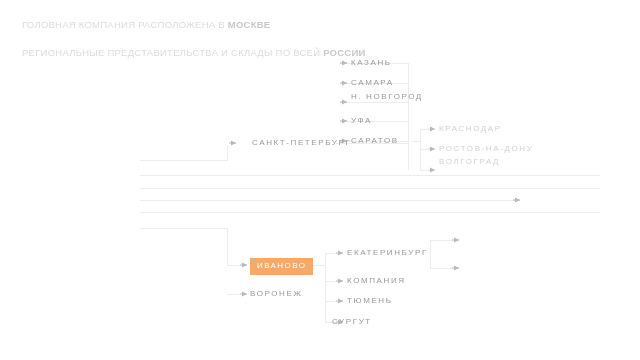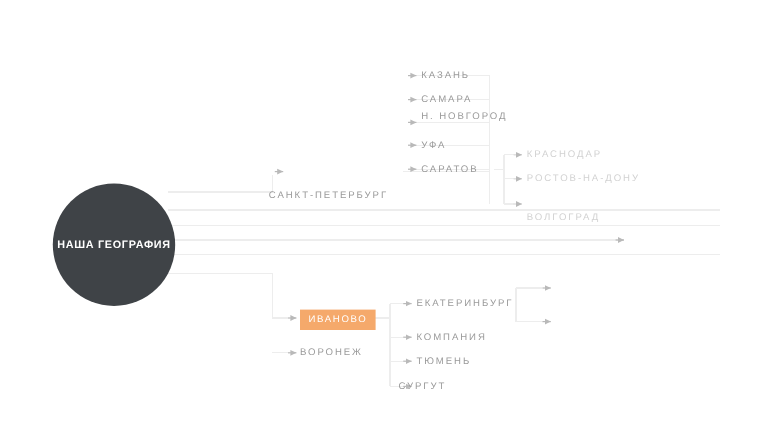--- a/index.html
+++ b/index.html
@@ -131,36 +131,35 @@
       <path d="M513,200 L520,200" marker-end="url(#ar)"></path>
     </g>
 
     <g stroke="#d8d8d8" stroke-width="1" fill="none">
       <path d="M428,129 L435,129" marker-end="url(#ar)"></path>
       <path d="M428,149 L435,149" marker-end="url(#ar)"></path>
       <path d="M428,170 L435,170" marker-end="url(#ar)"></path>
     </g>
   </svg>
 
+  <div class="hdr" id="hdr1"><span>ГОЛОВНАЯ КОМПАНИЯ РАСПОЛОЖЕНА В </span><span class="strong">МОСКВЕ</span></div>
+  <div class="hdr" id="hdr3"><span>РЕГИОНАЛЬНЫЕ ПРЕДСТАВИТЕЛЬСТВА И СКЛАДЫ ПО ВСЕЙ </span><span class="strong">РОССИИ</span></div>
 
-  <div id="hub">
-    <span id="hub-label">НАША ГЕОГРАФИЯ</span>
-  </div>
 
-  <div class="node tone-dark" style="left:224px;top:138px;margin-top:20px;">САНКТ-ПЕТЕРБУРГ</div>
+  <div class="node tone-dark" style="left:252px;top:138px;">САНКТ-ПЕТЕРБУРГ</div>
 
   <div class="node tone-dark" style="left:351px;top:58px;">КАЗАНЬ</div>
   <div class="node tone-dark" style="left:351px;top:78px;">САМАРА</div>
   <div class="node tone-dark" style="left:351px;top:92px;">Н. НОВГОРОД</div>
   <div class="node tone-dark" style="left:351px;top:116px;">УФА</div>
   <div class="node tone-dark" style="left:351px;top:136px;">САРАТОВ</div>
 
   <div class="node tone-light" style="left:439px;top:124px;">КРАСНОДАР</div>
   <div class="node tone-light" style="left:439px;top:144px;">РОСТОВ-НА-ДОНУ</div>
-  <div class="node tone-light" style="left:439px;top:176px;">ВОЛГОГРАД</div>
+  <div class="node tone-light" style="left:439px;top:157px;">ВОЛГОГРАД</div>
 
   <div class="node hl" style="left:250px;top:258px;">ИВАНОВО</div>
   <div class="node tone-dark" style="left:250px;top:289px;">ВОРОНЕЖ</div>
 
   <div class="node tone-dark" style="left:347px;top:248px;">ЕКАТЕРИНБУРГ</div>
   <div class="node tone-dark" style="left:347px;top:276px;">КОМПАНИЯ</div>
   <div class="node tone-dark" style="left:347px;top:296px;">ТЮМЕНЬ</div>
   <div class="node tone-dark" style="left:332px;top:317px;">СУРГУТ</div>
 
 </div>

